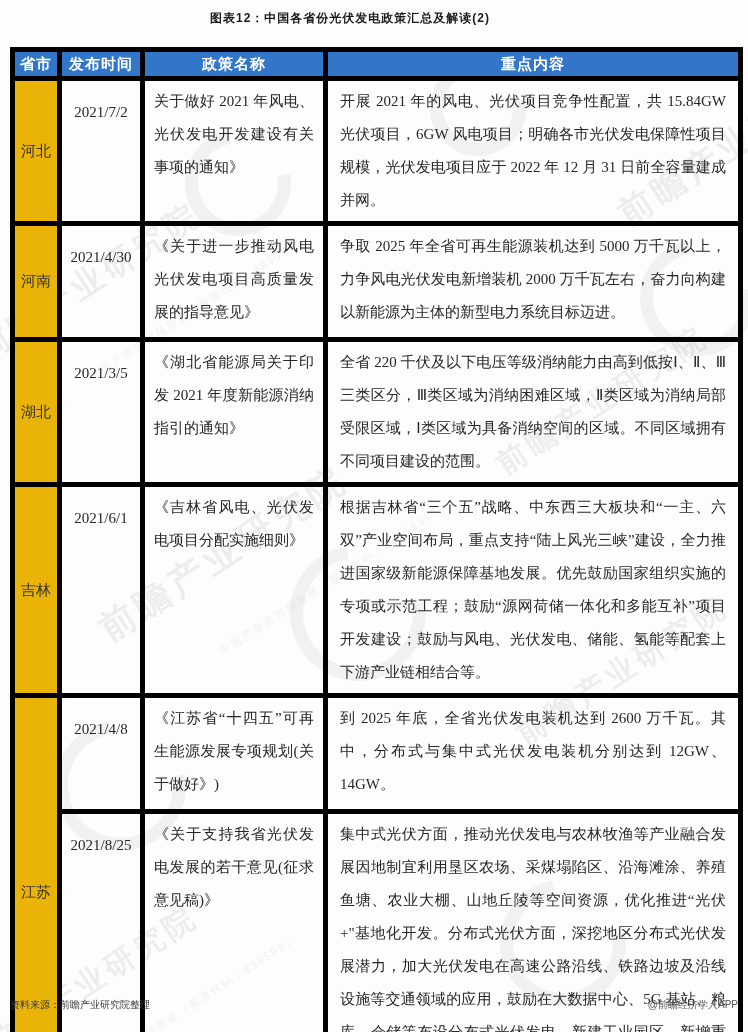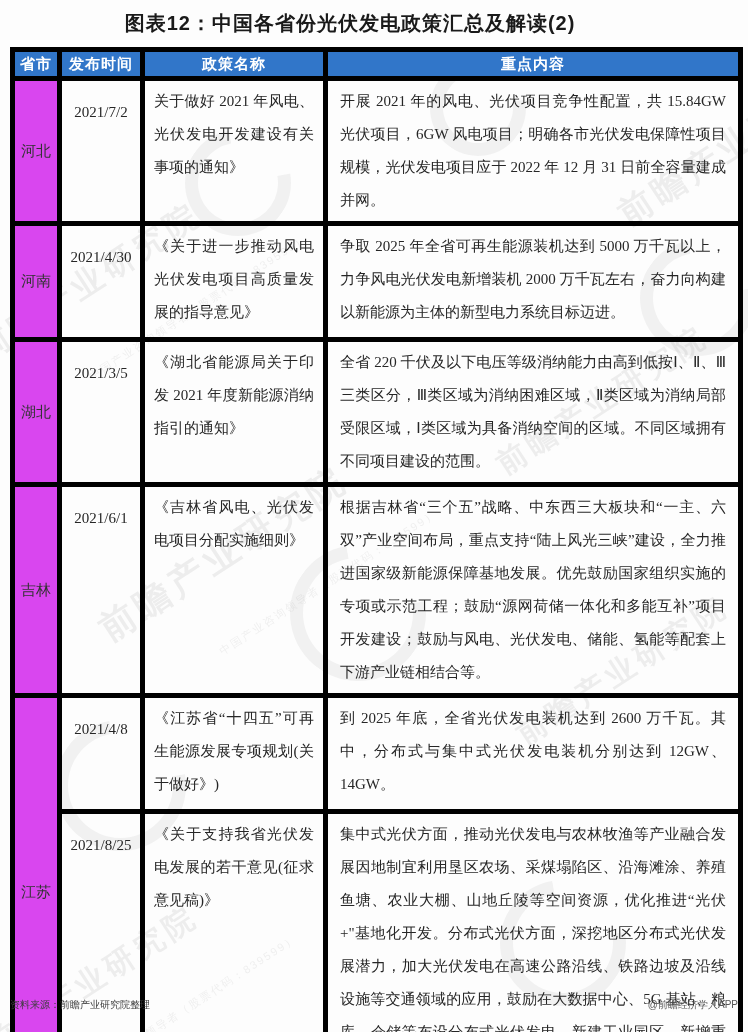--- a/index.html
+++ b/index.html
@@ -5,21 +5,21 @@
   html,body{margin:0;padding:0;}
   body{
     width:748px;height:1032px;position:relative;overflow:hidden;
     background:#fdfdfd;
     font-family:"Liberation Sans","DejaVu Sans",sans-serif;
     color:#262626;
   }
   
   .chart-title{
     position:absolute;top:10px;left:0;width:700px;
-    text-align:center;font-size:20px;font-weight:bold;color:#1a1a1a;
+    text-align:center;font-size:12px;font-weight:bold;color:#1a1a1a;
     letter-spacing:1px;z-index:2;
   }
   
   .wm-layer{position:absolute;inset:0;z-index:0;pointer-events:none;}
   .wm{
     position:absolute;white-space:nowrap;
     color:rgba(130,130,130,0.13);
     transform:rotate(-33deg);
     font-size:30px;letter-spacing:5px;font-weight:bold;
   }
@@ -44,21 +44,21 @@
     border:5px solid #000000;
     font-size:15px;
     box-sizing:border-box;
   }
   .policy-table thead th{
     background:#3176C9;color:#ffffff;font-weight:bold;
     height:29px;padding:2px 0;text-align:center;
     font-size:15px;letter-spacing:1px;
   }
   td.prov{
-    background:#d946ef;text-align:center;vertical-align:middle;
+    background:#eab308;text-align:center;vertical-align:middle;
     color:#333;font-family:"Liberation Serif","DejaVu Serif",serif;
   }
   td.date{
     vertical-align:top;text-align:center;padding-top:15px;
     font-family:"Liberation Serif","DejaVu Serif",serif;
     line-height:33px;
   }
   td.policy{
     vertical-align:top;padding:4px 9px 8px 9px;
     text-align:justify;line-height:33px;

